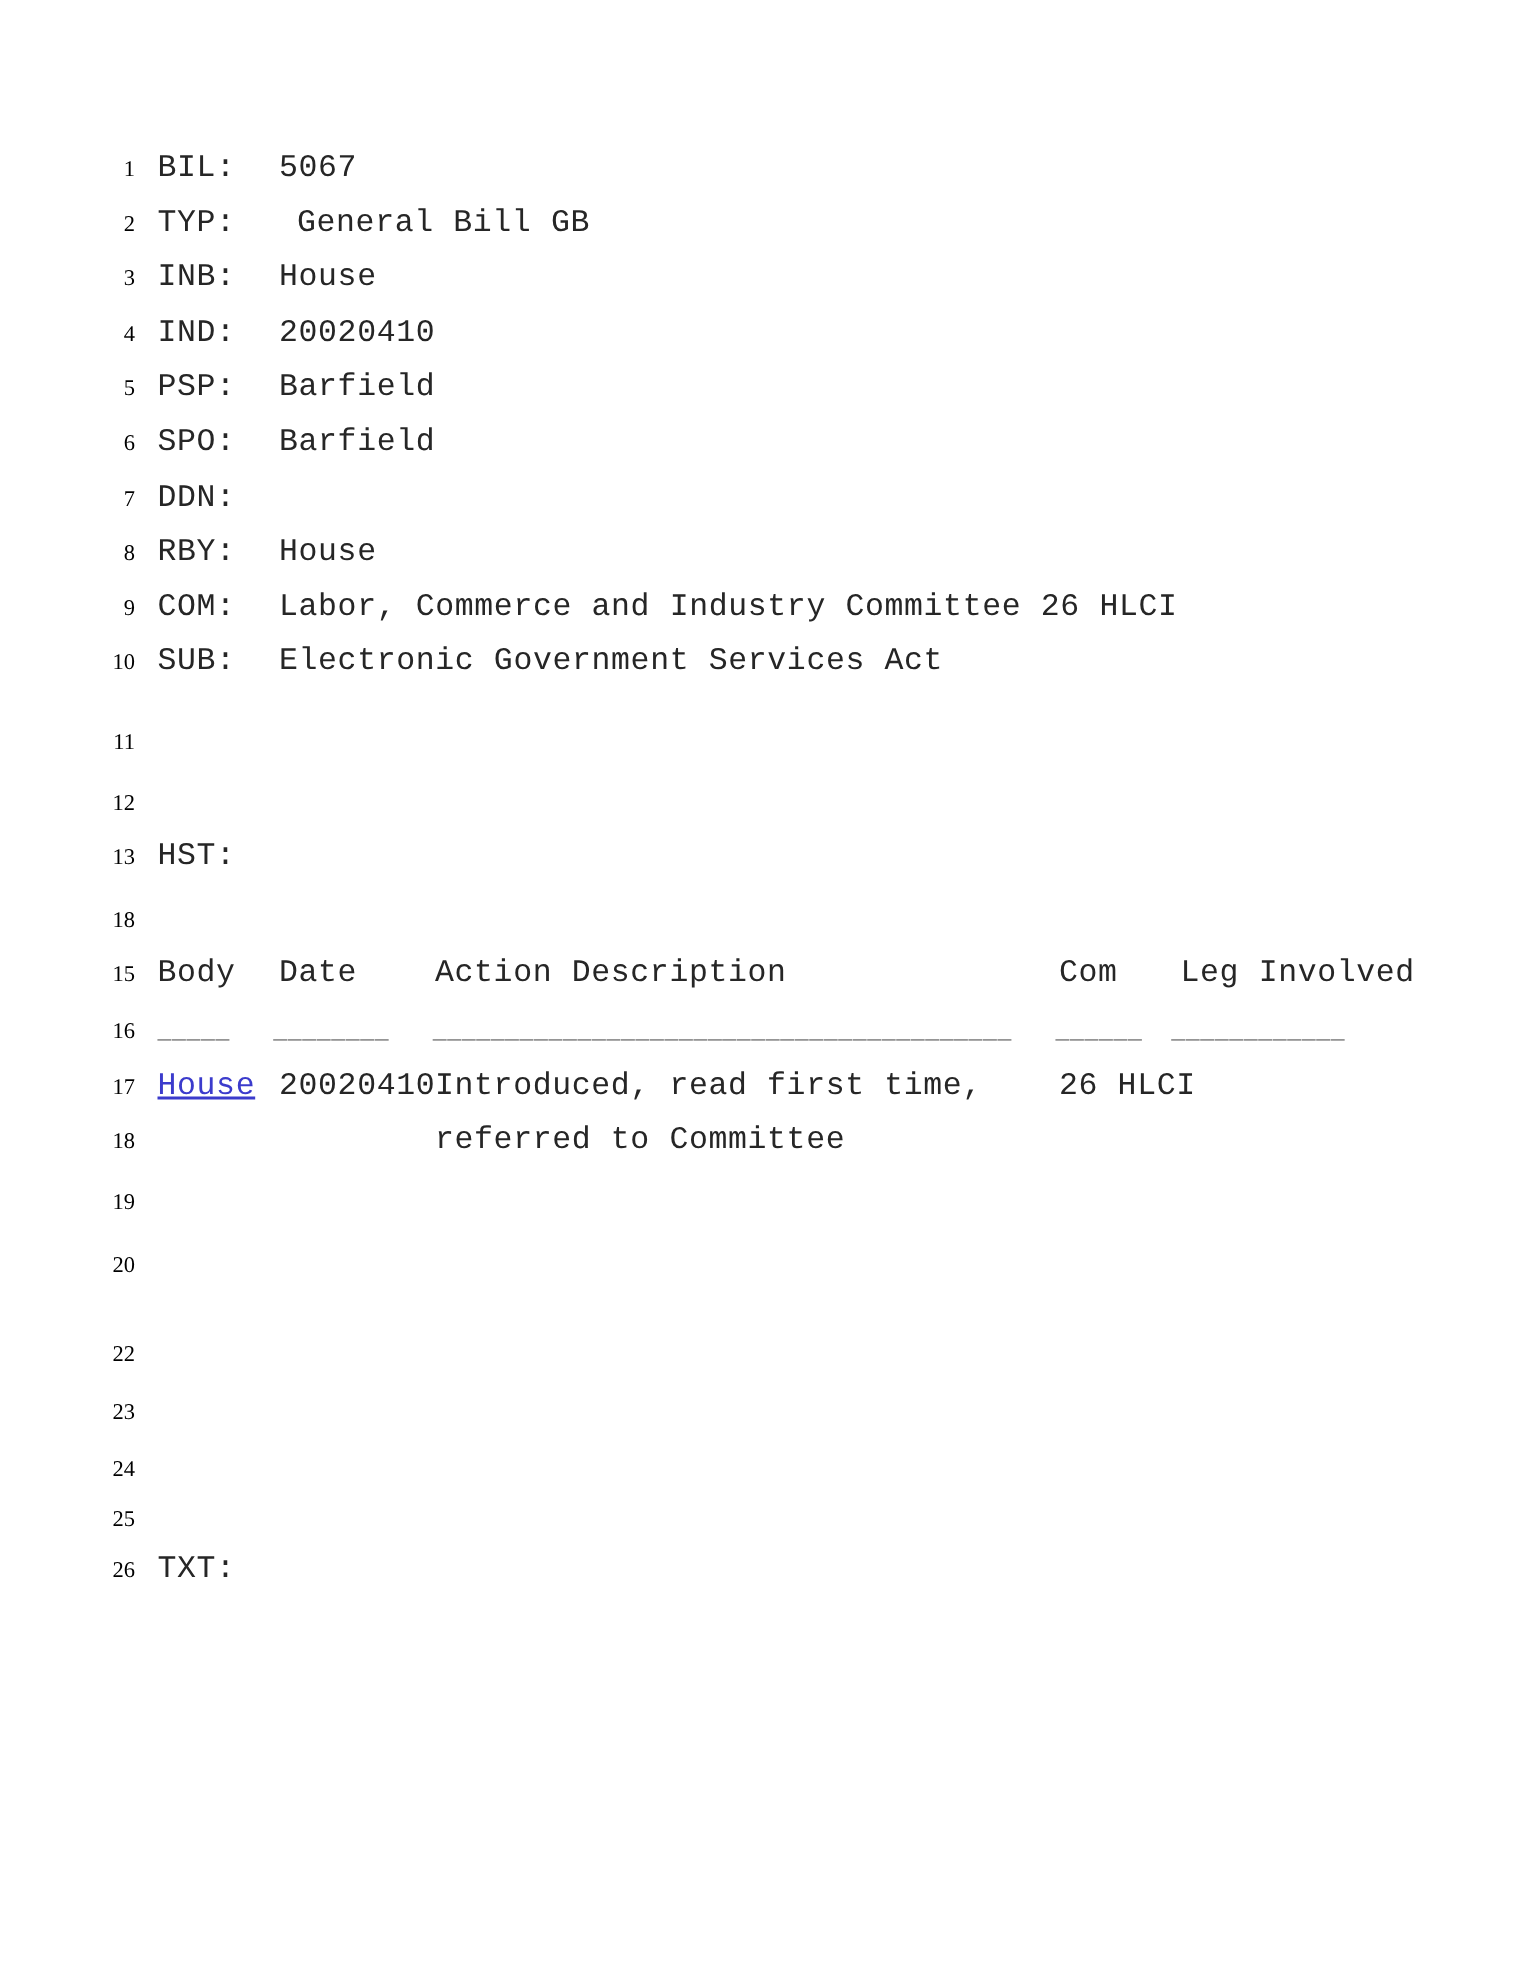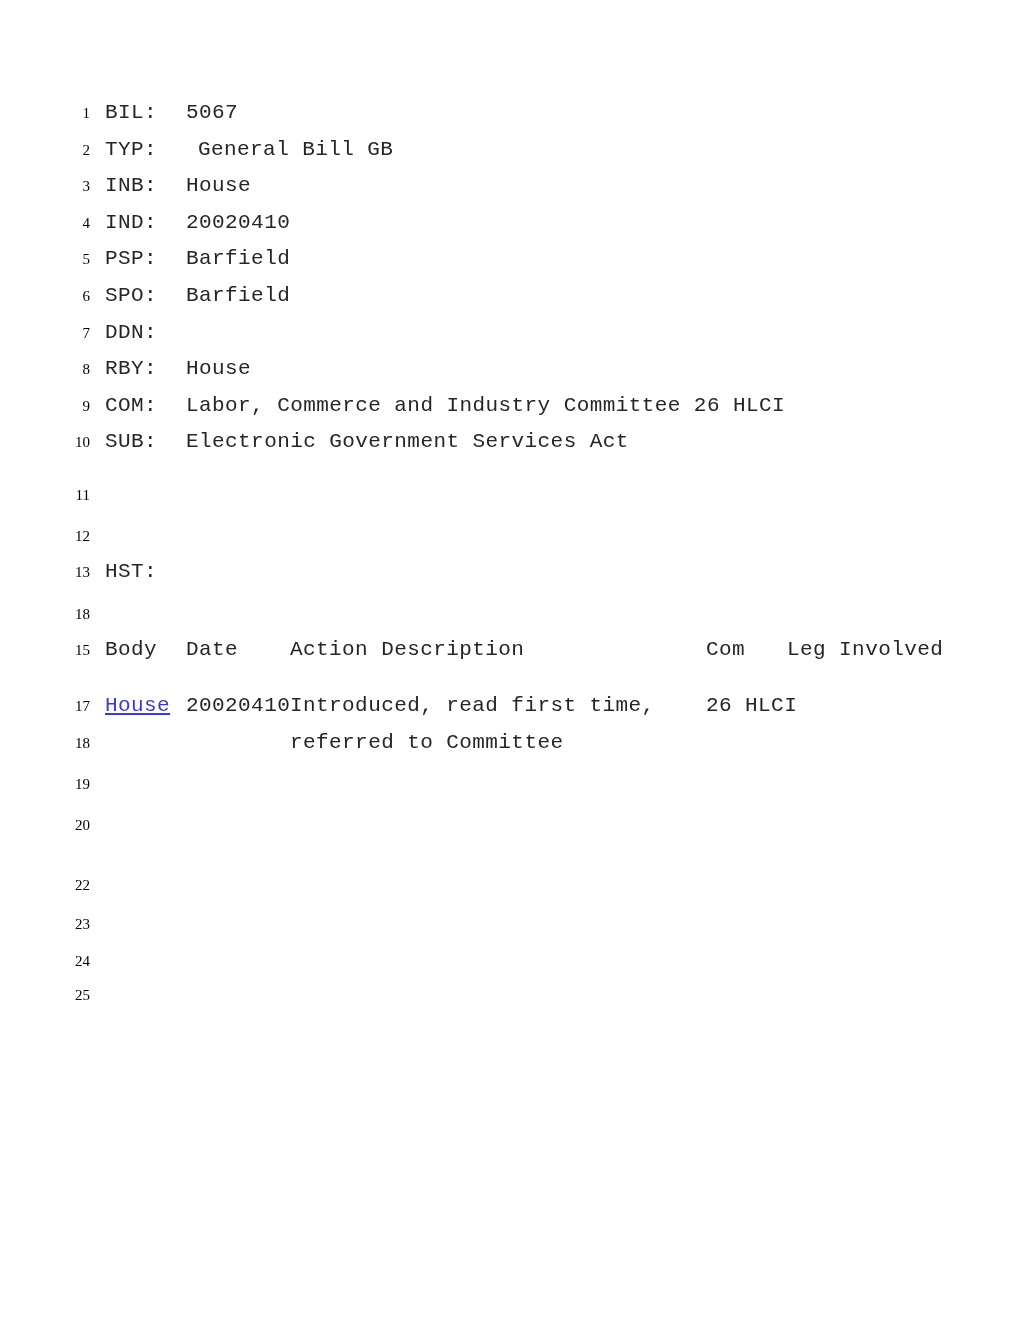--- a/index.html
+++ b/index.html
@@ -172,20 +172,24 @@
 
     <div class="line" style="top:281px">
       <span class="lineno">15</span>
       <span class="txt" style="left:105px">Body</span>
       <span class="txt" style="left:186px">Date</span>
       <span class="txt" style="left:290px">Action Description</span>
       <span class="txt" style="left:706px">Com</span>
       <span class="txt" style="left:787px">Leg Involved</span>
     </div>
 
+    <div class="line" style="top:301px">
+      <span class="lineno">16</span>
+      <span class="rule-row">_____   ________   ________________________________________   ______  ____________</span>
+    </div>
 
     <div class="line" style="top:319px">
       <span class="lineno">17</span>
       <span class="txt link" style="left:105px">House</span>
       <span class="txt" style="left:186px">20020410</span>
       <span class="txt" style="left:290px">Introduced, read first time,</span>
       <span class="txt" style="left:706px">26 HLCI</span>
       <span class="txt" style="left:787px"></span>
     </div>
 
@@ -212,15 +216,19 @@
     </div>
 
     <div class="line" style="top:464px">
       <span class="lineno">24</span>
     </div>
 
     <div class="line" style="top:479px">
       <span class="lineno">25</span>
     </div>
 
+    <div class="line" style="top:495px">
+      <span class="lineno">26</span>
+      <span class="txt">TXT:</span>
+    </div>
 
   </div>
 </div>
 
 </body></html>

